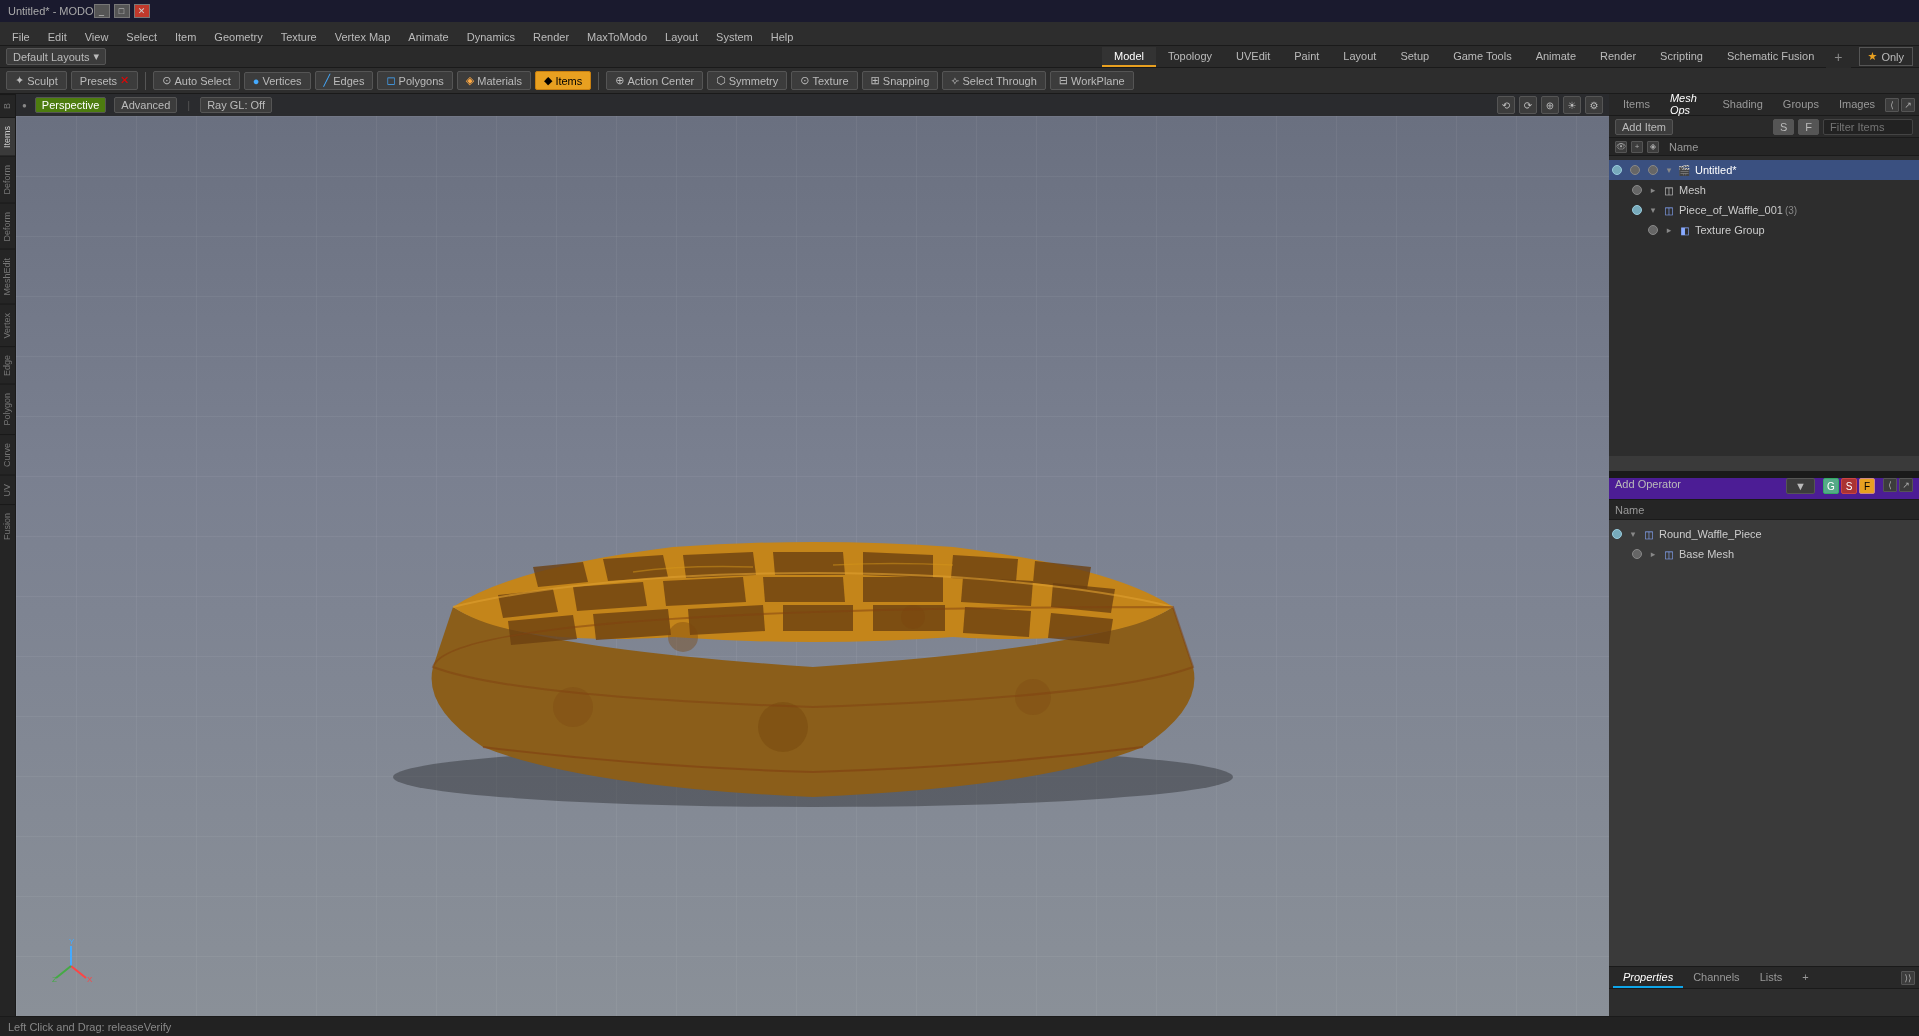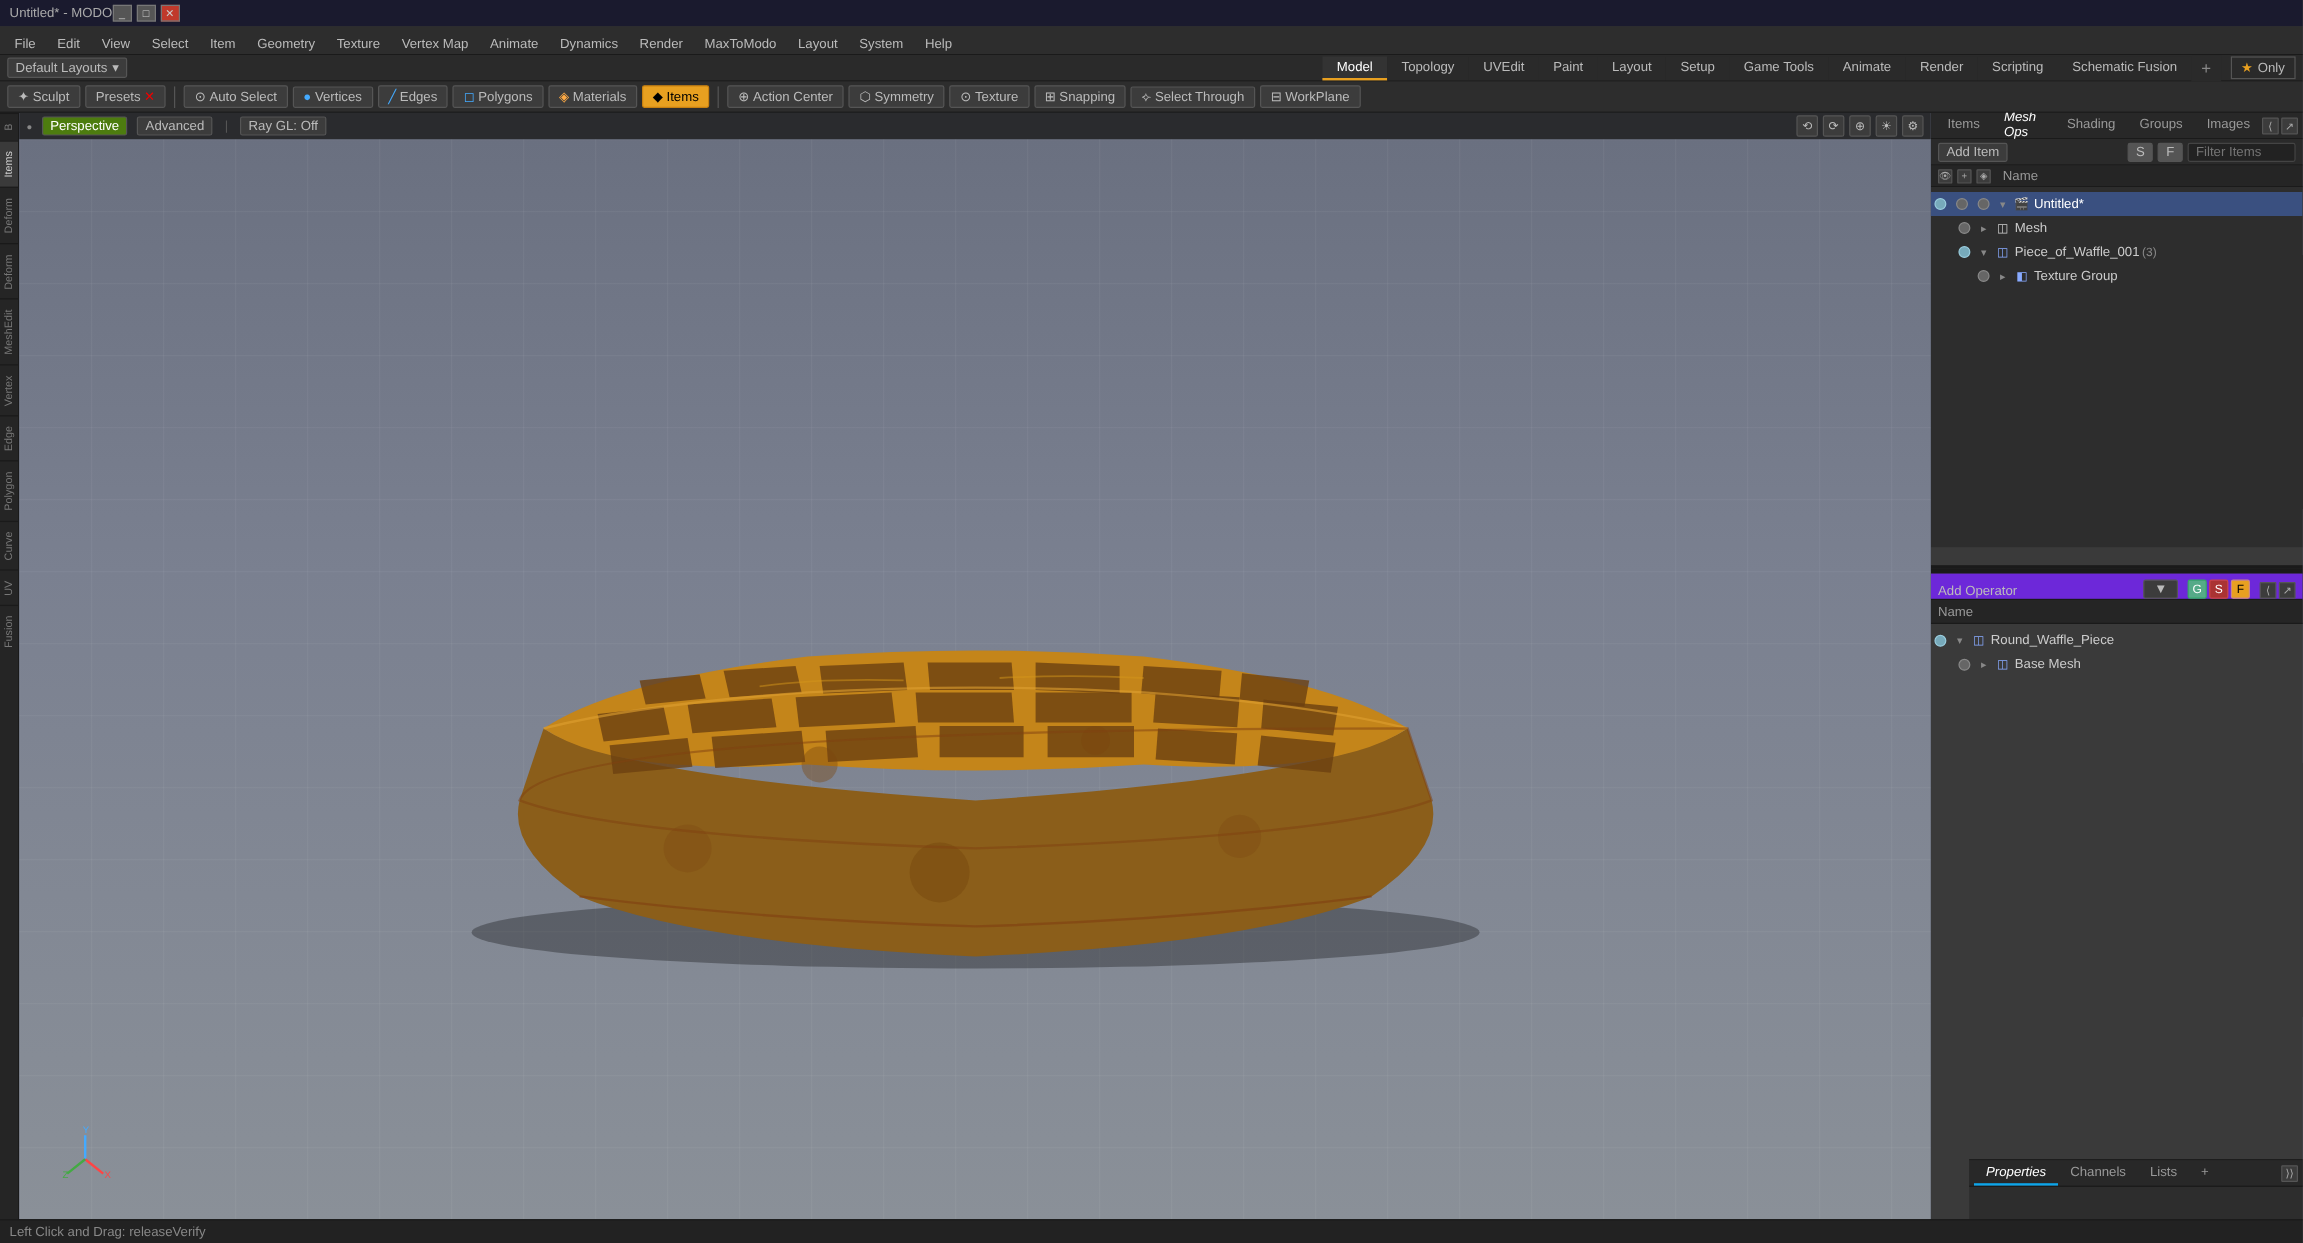--- a/index.html
+++ b/index.html
@@ -316,23 +316,23 @@
     .vis-circle.active { background: #7ab; border-color: #9cd; }
 
     
     .panel-divider {
       height: 4px;
       background: #1a1a1a;
       cursor: row-resize;
     }
     .op-header {
       height: 22px;
-      background: #6d28d9;
-      display: flex;
-      align-items: flex-end;
+      background: #4c1d95;
+      display: flex;
+      align-items: flex-start;
       padding: 0 6px;
       border-bottom: 1px solid #1a1a1a;
       gap: 4px;
     }
     .op-title {
       font-size: 11px;
       color: #bbb;
       flex: 1;
     }
     .op-dropdown {
@@ -378,21 +378,20 @@
       color: #888;
     }
 
     
     #bottom-panels {
       height: 50px;
       background: #2d2d2d;
       border-top: 1px solid #1a1a1a;
       display: flex;
       flex-direction: column;
-      margin-left: 32px;
     }
     .bottom-panel-header {
       height: 22px;
       background: #282828;
       display: flex;
       align-items: center;
       padding: 0 4px;
       border-bottom: 1px solid #1a1a1a;
     }
     .bottom-panel-content {

